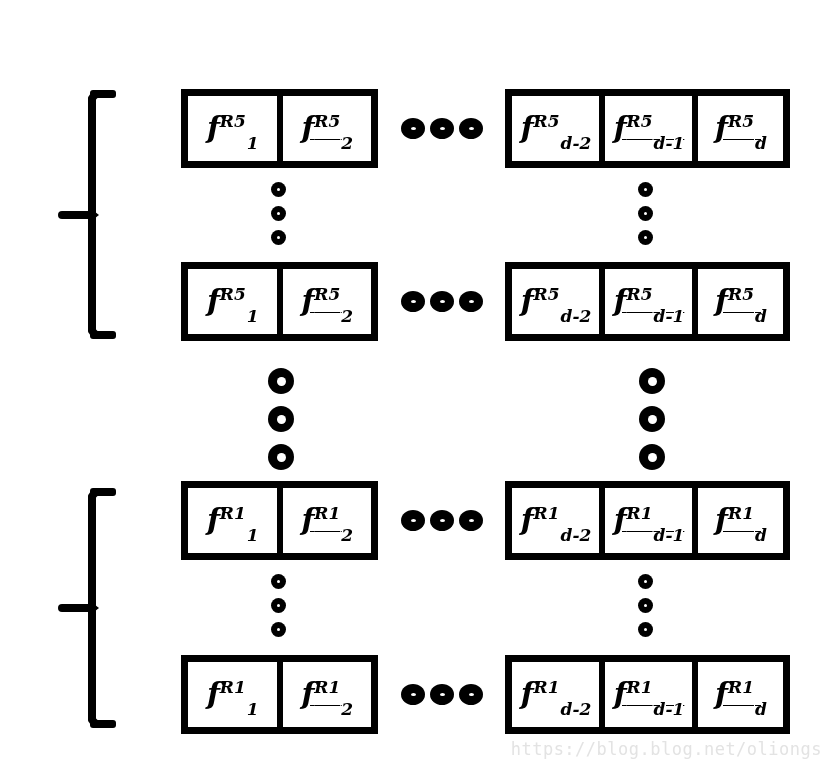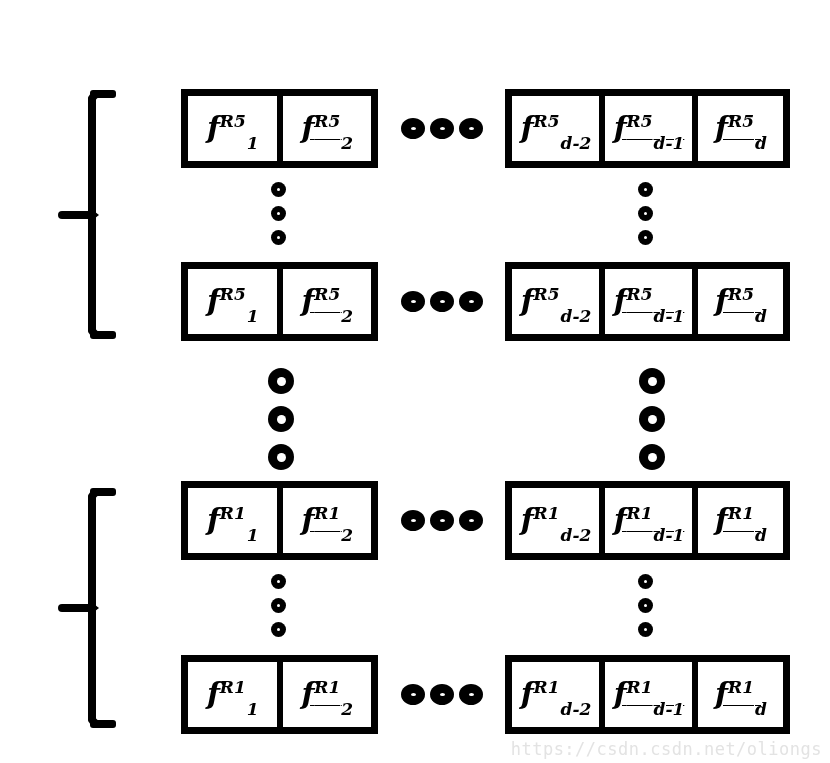--- a/index.html
+++ b/index.html
@@ -455,15 +455,15 @@
         </span>
       </div>
       <div class="cell" style="width:85px;">
         <span class="math">
           <span class="base">f</span><span class="sup">R1</span><span class="sub">d</span>
         </span>
       </div>
     </div>
   </div>
 
-  <div class="watermark">https://csdn.csdn.net/oliongs</div>
+  <div class="watermark">https://blog.blog.net/oliongs</div>
 
 </div>
 
 </body></html>

